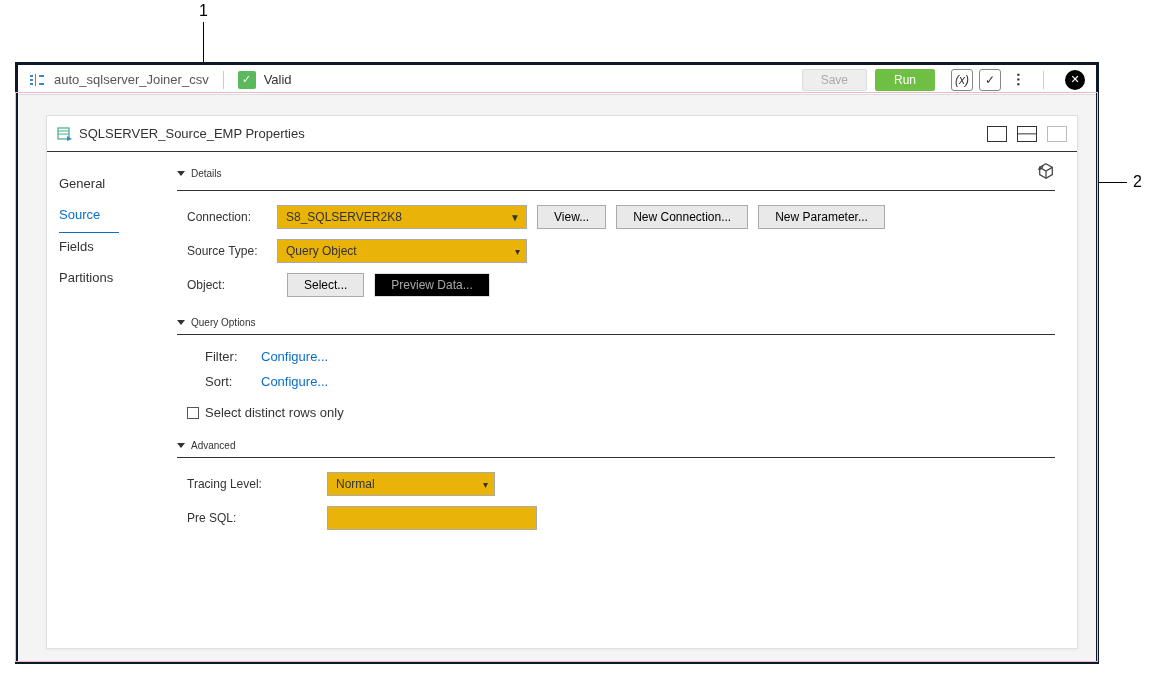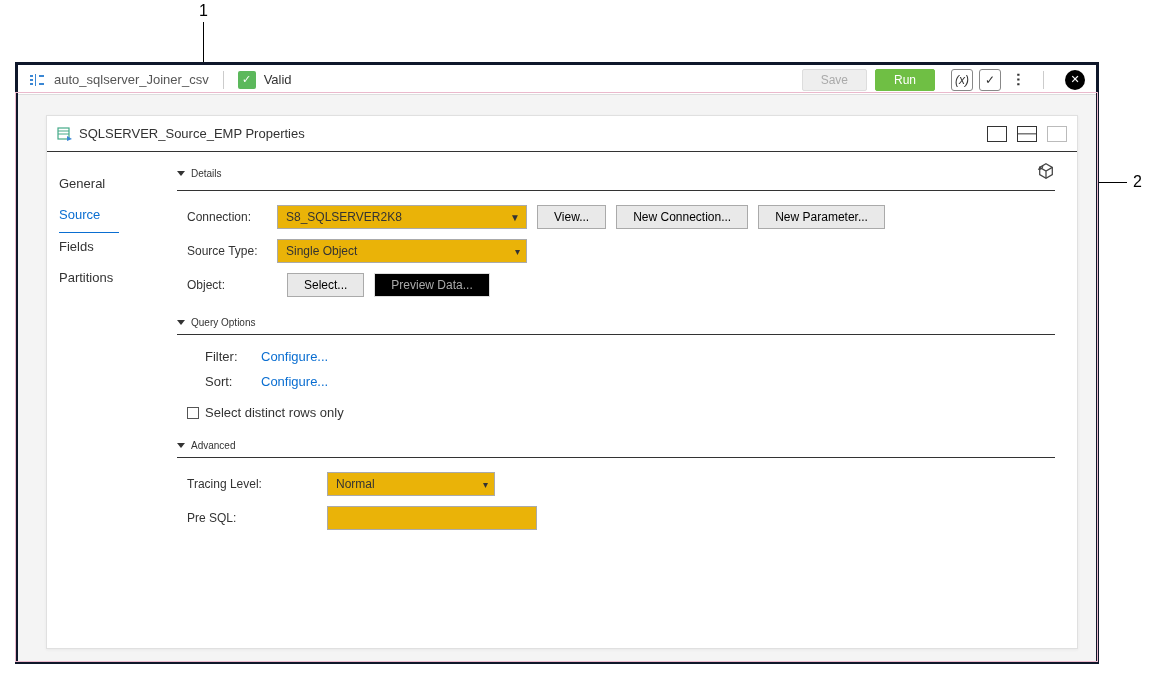--- a/index.html
+++ b/index.html
@@ -165,21 +165,21 @@
                   <span>S8_SQLSERVER2K8</span>
                   <span class="caret">▼</span>
                 </div>
             <button class="inline-btn">View...</button>
             <button class="inline-btn">New Connection...</button>
             <button class="inline-btn">New Parameter...</button>
           </div>
           <div class="form-row">
             <span class="form-label">Source Type:</span>
             <div class="select-box">
-                  <span>Single Object</span>
+                  <span>Query Object</span>
                   <span class="caret">▾</span>
                 </div>
           </div>
           <div class="form-row">
             <span class="form-label">Object:</span>
             <button class="inline-btn">Select...</button>
             <button class="inline-btn disabled">Preview Data...</button>
           </div>
         </div>
 

